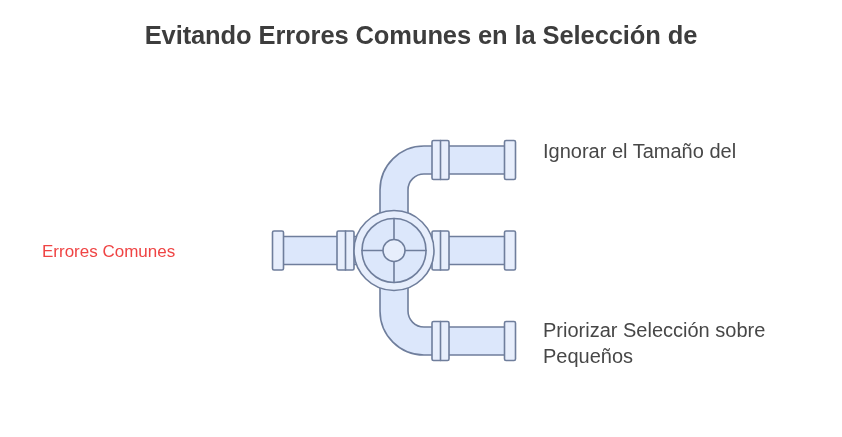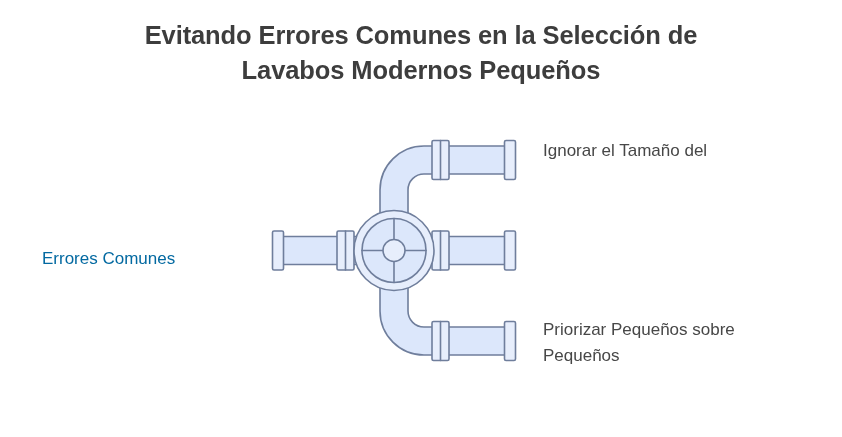--- a/index.html
+++ b/index.html
@@ -36,33 +36,33 @@
     color: #3d3d3d;
     line-height: 35px;
     letter-spacing: -0.1px;
     white-space: nowrap;
   }
 
   
   .root-label {
     position: absolute;
     left: 42px;
-    top: 247px;
+    top: 240px;
     font-size: 17px;
-    color: #0369a1;
+    color: #ef4444;
     line-height: 24px;
     white-space: nowrap;
   }
 
   
   .branch-label {
     position: absolute;
     left: 543px;
     width: 290px;
-    font-size: 17px;
+    font-size: 20px;
     color: #474747;
     line-height: 26px;
   }
   .branch-label .ln { display: block; }
   .branch-label.b0 { top: 138px; }
   .branch-label.b1 { top: 229px; }
   .branch-label.b2 { top: 317px; }
 
   
   .pipe-svg {
@@ -73,21 +73,20 @@
     height: 245px;
   }
 </style>
 </head>
 <body>
 
 <div class="canvas">
 
   <div class="title-block">
     <div class="title-line">Evitando Errores Comunes en la Selección de</div>
-    <div class="title-line">Lavabos Modernos Pequeños</div>
   </div>
 
   <div class="root-label">Errores Comunes</div>
 
   <svg class="pipe-svg" viewBox="0 0 270 245">
     <defs>
       <g id="flange-v">
         <rect x="-5.5" y="-19" width="11" height="38" rx="1.5"></rect>
       </g>
     </defs>
@@ -144,17 +143,17 @@
       <circle cx="134" cy="122.5" r="11" fill="#e7eefc"></circle>
     </g>
   </svg>
 
   <div class="branch-label b0">
     <span class="ln">Ignorar el Tamaño del</span>
   </div>
   <div class="branch-label b1">
   </div>
   <div class="branch-label b2">
-    <span class="ln">Priorizar Pequeños sobre</span>
+    <span class="ln">Priorizar Selección sobre</span>
     <span class="ln">Pequeños</span>
   </div>
 
 </div>
 
 </body></html>

